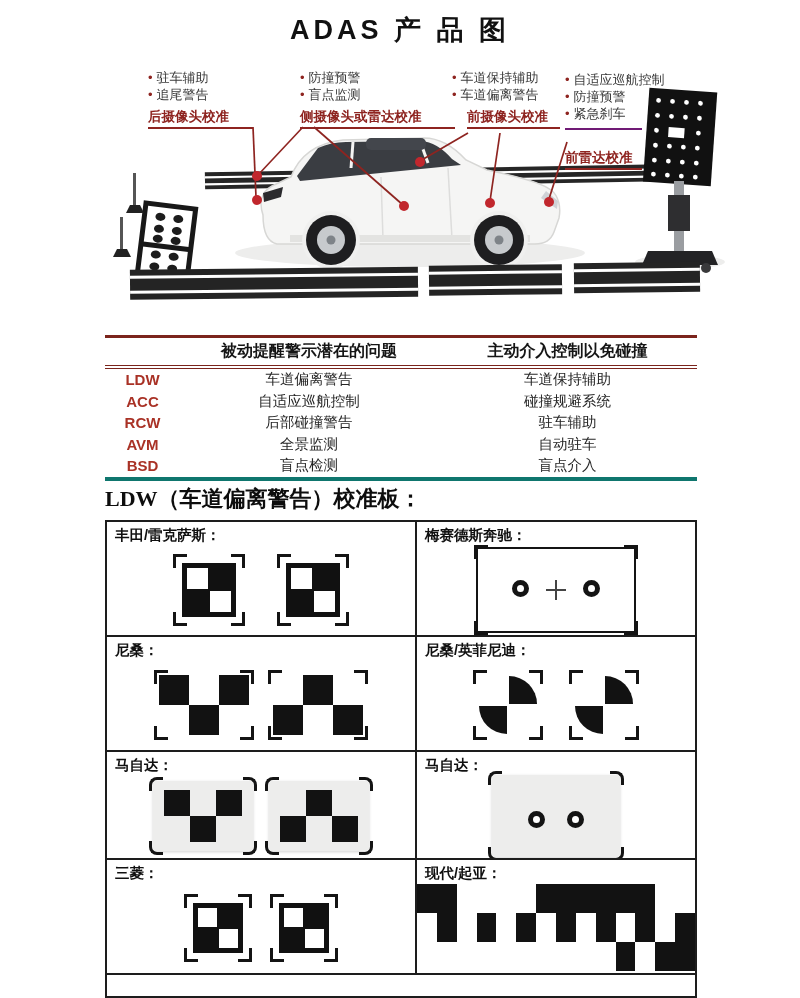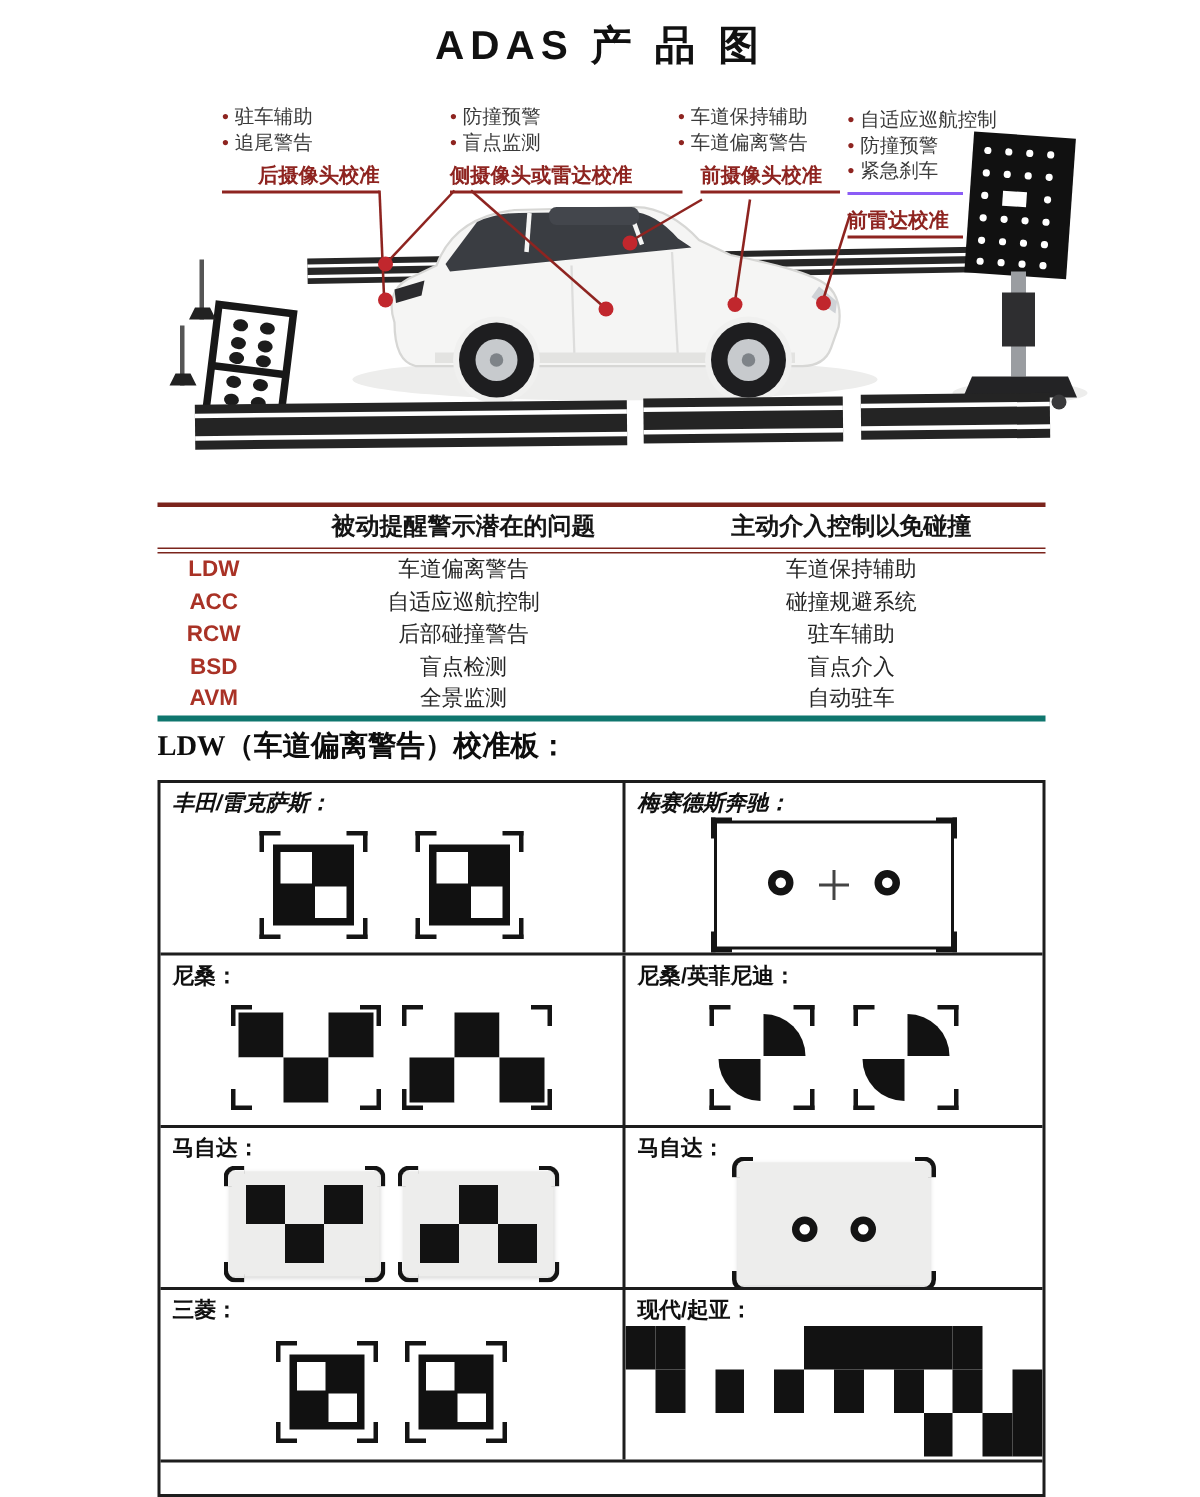--- a/index.html
+++ b/index.html
@@ -10,38 +10,38 @@
   .title{position:absolute;top:12px;left:0;width:100%;text-align:center;
          font-size:27px;font-weight:bold;color:#111;letter-spacing:4px;}
 
   
   .diagram{position:absolute;top:55px;left:0;width:800px;height:258px;text-decoration:underline;}
   .diagram svg{position:absolute;top:0;left:0;}
   .anno{position:absolute;font-size:13px;color:#3a3a3a;line-height:17px;}
   .anno .bullet{color:#8e2420;margin-right:4px;}
   .anno .red-label{display:inline-block;margin-top:5px;color:#8e2420;font-weight:bold;
         font-size:13.5px;border-bottom:2px solid #8e2420;padding-bottom:2px;}
-  .anno.g1 .red-label{width:105px;text-align:right;}
+  .anno.g1 .red-label{width:105px;}
   .anno.g2 .red-label{width:155px;}
   .anno.g3 .red-label{width:93px;margin-left:15px;}
-  .anno.g4 .red-label{width:77px;border-top:2px solid #8b5cf6;padding-top:8px;margin-top:6px;}
+  .anno.g4 .red-label{width:77px;border-top:2px solid #701a75;padding-top:19px;margin-top:6px;}
 
   
   .cmp-table{position:absolute;top:335px;left:105px;width:592px;
              border-top:3px solid #7b241c;border-bottom:4px solid #0f766e;}
   .cmp-row{display:grid;grid-template-columns:75px 258px 259px;align-items:center;}
   .cmp-head{border-bottom:4px double #7b241c;height:27px;}
   .cmp-head .hcell{font-weight:bold;font-size:16px;color:#151515;text-align:center;}
   .cmp-body-row{height:21.5px;}
   .abbr{font-weight:bold;font-size:15px;color:#a93226;text-align:center;}
   .cmp-cell{font-size:14.5px;color:#262626;text-align:center;}
 
   
   .section-heading{position:absolute;top:484px;left:105px;font-family:"Liberation Serif","DejaVu Serif",serif;
-                   font-weight:bold;font-size:19px;color:#0d0d0d;}
+                   font-weight:bold;font-size:22px;color:#0d0d0d;}
 
   
   .brand-grid{position:absolute;top:520px;left:105px;width:592px;height:478px;
               border:2px solid #1d1d1d;box-sizing:border-box;background:#fff;}
   .bg-row{display:flex;border-bottom:2px solid #1d1d1d;box-sizing:border-box;}
   .bg-row:last-child{border-bottom:none;flex:1;}
   .bg-cell{position:relative;box-sizing:border-box;overflow:hidden;}
   .bg-cell.left{width:310px;border-right:2px solid #1d1d1d;}
   .bg-cell.right{flex:1;}
   .brand-label{position:absolute;top:4px;left:8px;font-size:14.5px;font-weight:bold;color:#101010;}
@@ -302,36 +302,36 @@
       <div class="abbr">ACC</div>
       <div class="cmp-cell">自适应巡航控制</div>
       <div class="cmp-cell">碰撞规避系统</div>
     </div>
     <div class="cmp-row cmp-body-row">
       <div class="abbr">RCW</div>
       <div class="cmp-cell">后部碰撞警告</div>
       <div class="cmp-cell">驻车辅助</div>
     </div>
     <div class="cmp-row cmp-body-row">
+      <div class="abbr">AVM</div>
+      <div class="cmp-cell">全景监测</div>
+      <div class="cmp-cell">自动驻车</div>
+    </div>
+    <div class="cmp-row cmp-body-row">
       <div class="abbr">BSD</div>
       <div class="cmp-cell">盲点检测</div>
       <div class="cmp-cell">盲点介入</div>
     </div>
-    <div class="cmp-row cmp-body-row">
-      <div class="abbr">AVM</div>
-      <div class="cmp-cell">全景监测</div>
-      <div class="cmp-cell">自动驻车</div>
-    </div>
   </div>
 
   <div class="section-heading">LDW（车道偏离警告）校准板：</div>
 
   <div class="brand-grid">
 
-    <div class="bg-row" style="height:115px;font-style:italic;">
+    <div class="bg-row" style="height:115px;">
       <div class="bg-cell left">
         <div class="brand-label">丰田/雷克萨斯：</div>
         <div class="target-zone">
           <div class="board t-checker">
             <div class="blk">
                 <div class="wsq a"></div>
                 <div class="wsq b"></div>
               </div>
             <div class="brk tl"></div>
               <div class="brk tr"></div>

